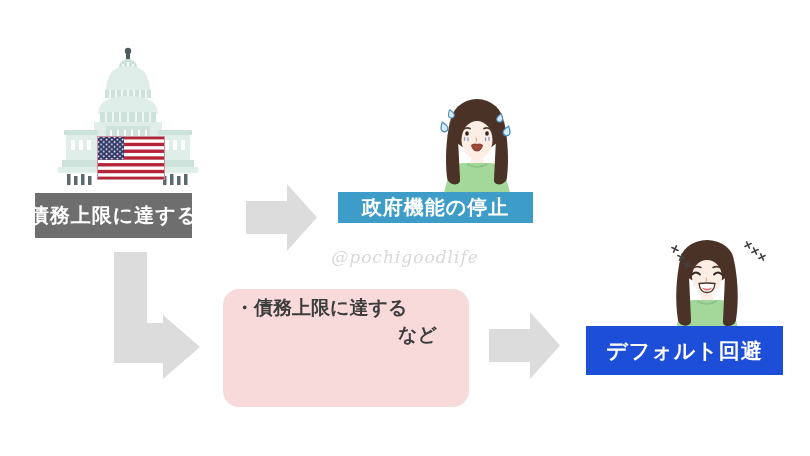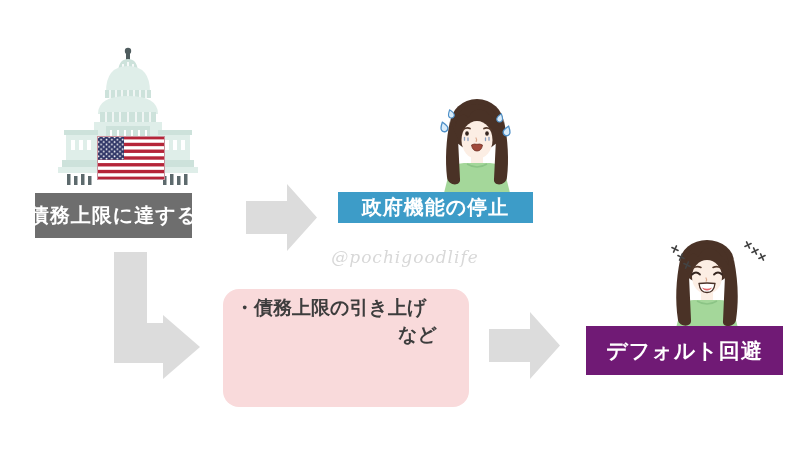--- a/index.html
+++ b/index.html
@@ -7,21 +7,21 @@
     position:relative;width:810px;height:456px;background:#ffffff;
     overflow:hidden;font-family:"Liberation Sans",sans-serif;
   }
   .abs{position:absolute;}
   .box{
     position:absolute;display:flex;align-items:center;justify-content:center;
     color:#ffffff;font-weight:700;letter-spacing:1px;white-space:nowrap;
   }
   #start-box{left:35px;top:193px;width:157px;height:45px;background:#6e6e6e;font-size:20px;}
   #shutdown-box{left:338px;top:192px;width:195px;height:31px;background:#3d9cc8;font-size:20px;}
-  #avoid-box{left:586px;top:326px;width:197px;height:49px;background:#701a75;font-size:21px;}
+  #avoid-box{left:586px;top:326px;width:197px;height:49px;background:#1d4ed8;font-size:21px;}
   #measures-box{
     position:absolute;left:223px;top:289px;width:246px;height:118px;
     background:#f9dadb;border-radius:16px;box-sizing:border-box;
     padding:5px 14px 5px 12px;color:#3d3d3d;font-size:19px;line-height:27px;font-weight:600;
   }
   .m-line{white-space:nowrap;}
   .m-footer{text-align:right;padding-right:18px;}
   #watermark{
     position:absolute;left:330px;top:247px;width:150px;text-align:center;
     font-family:"DejaVu Serif",serif;font-style:italic;font-size:17px;
@@ -165,21 +165,21 @@
     <span>政府機能の停止</span>
   </div>
 
   <div id="watermark">@pochigoodlife</div>
 
   <svg class="abs" style="left:114px;top:252px;" width="88" height="127" viewBox="0 0 88 127">
     <polygon points="0,0 33,0 33,71 49,71 49,63 86,95 49,127 49,111 0,111" fill="#dcdcdc"></polygon>
   </svg>
 
   <div id="measures-box">
-    <div class="m-line">・債務上限の引き上げ</div>
+    <div class="m-line">・債務上限に達する</div>
     <div class="m-line m-footer">など</div>
   </div>
 
   <svg class="abs" style="left:489px;top:312px;" width="71" height="67" viewBox="0 0 71 67">
     <polygon points="0,17 41,17 41,0 71,33.5 41,67 41,50 0,50" fill="#dcdcdc"></polygon>
   </svg>
 
   <svg class="abs" style="left:662px;top:238px;" width="114" height="90" viewBox="0 0 114 90">
     <ellipse cx="45" cy="24" rx="27" ry="22" fill="#4a3226"></ellipse>
     <ellipse cx="45" cy="39" rx="15" ry="17" fill="#fceee4"></ellipse>

